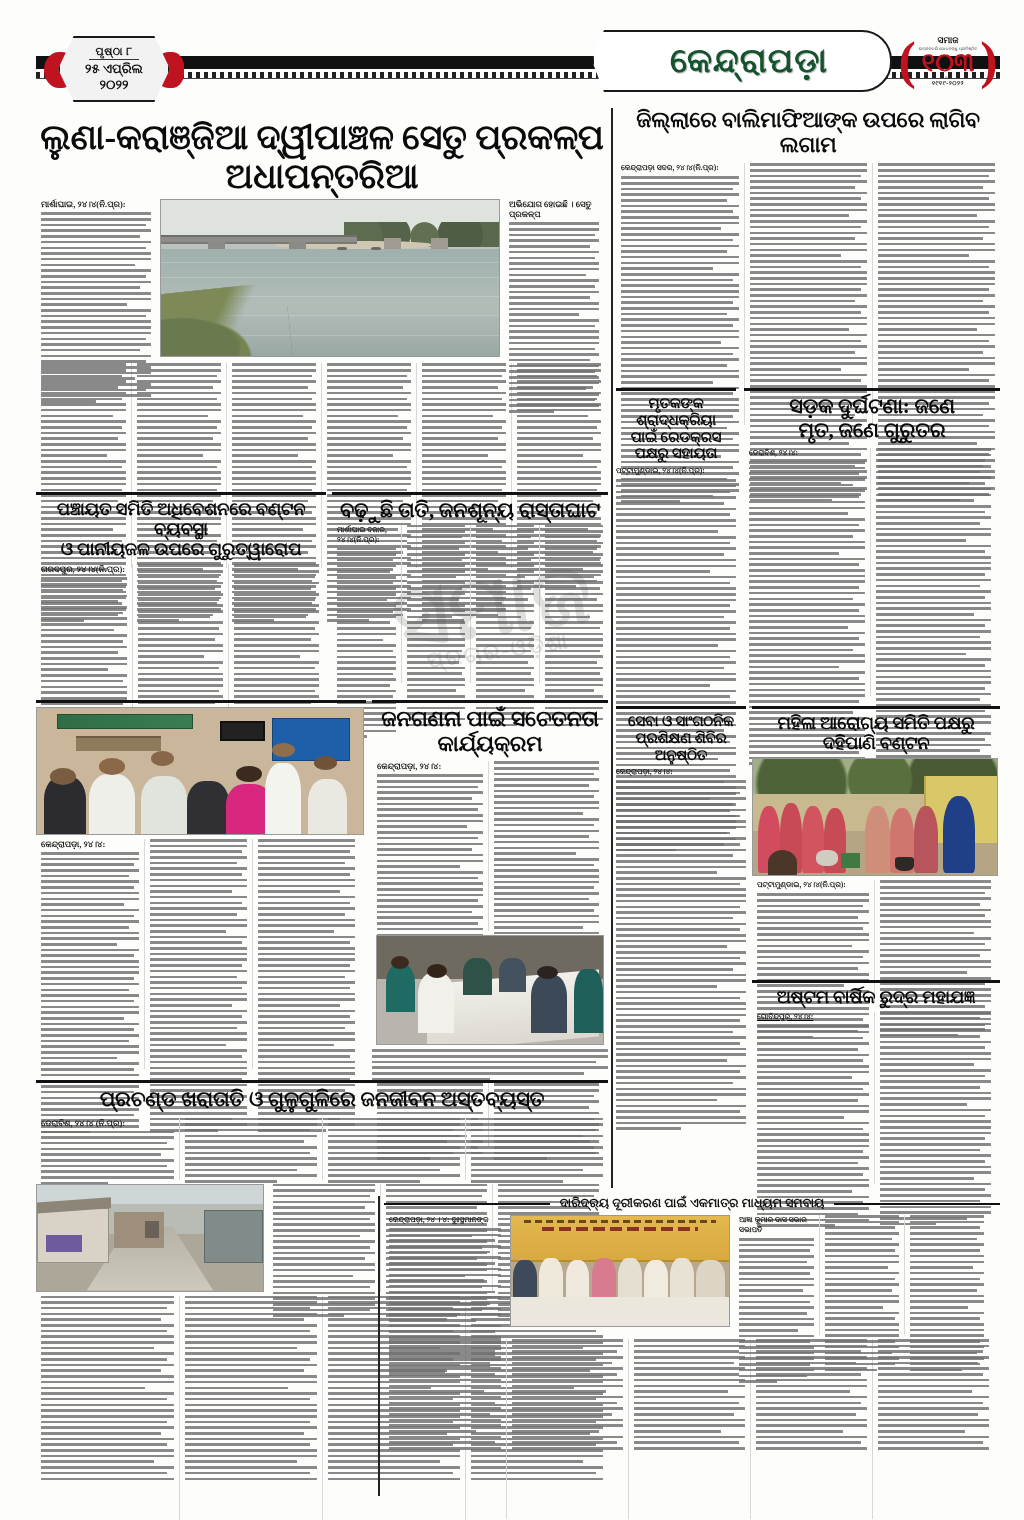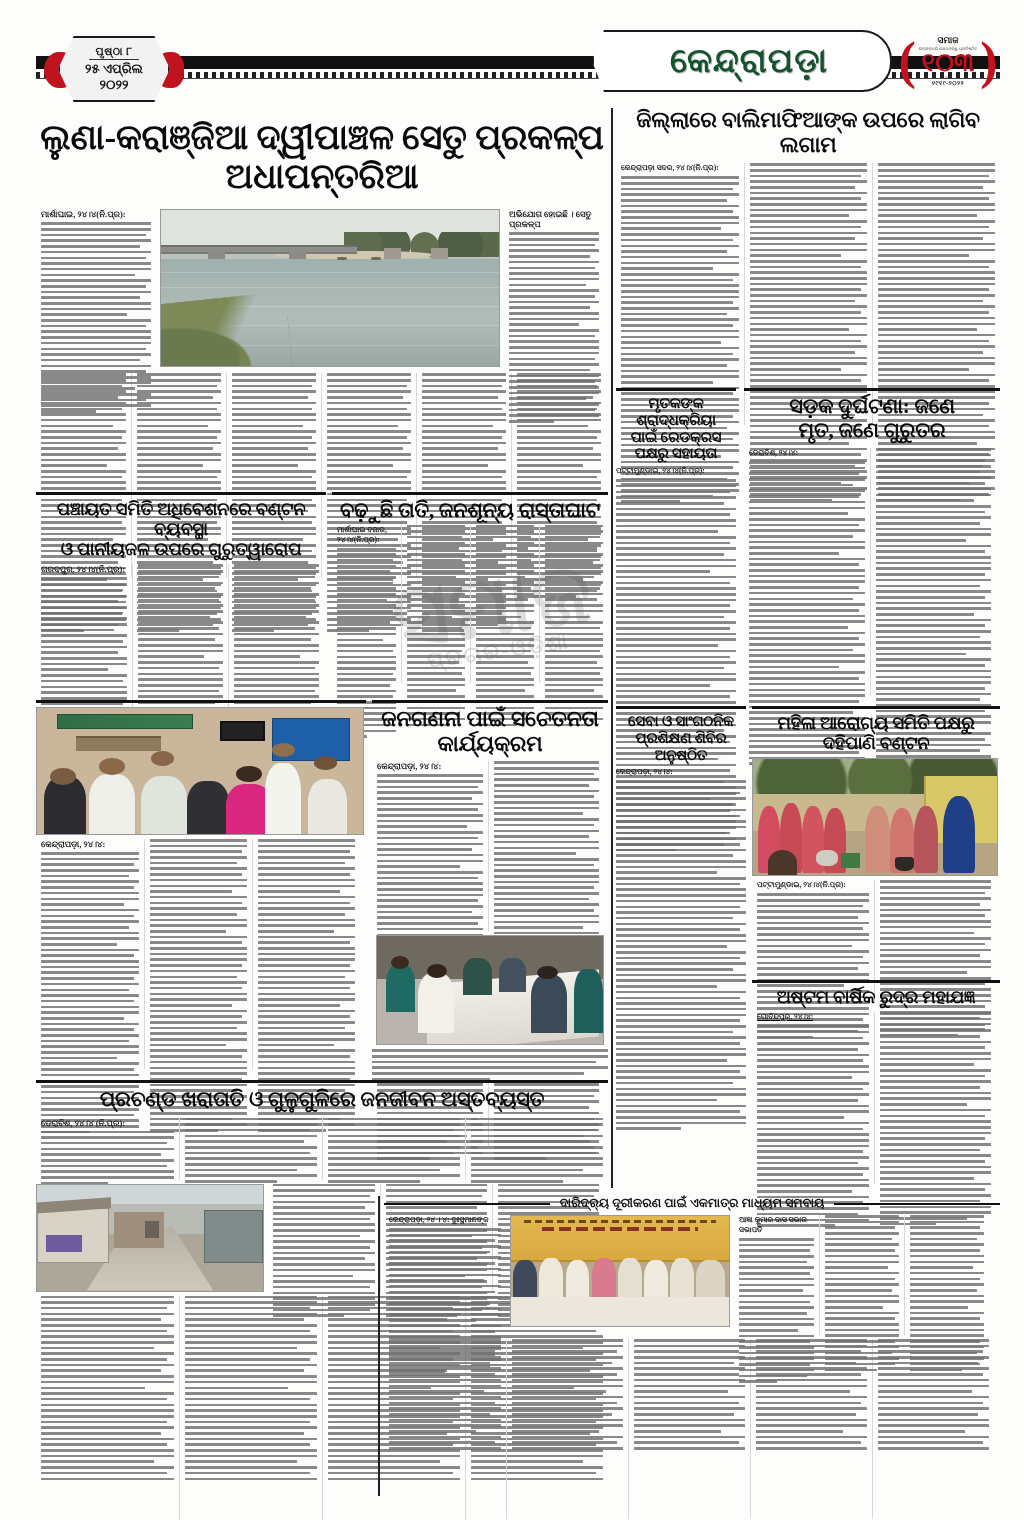--- a/index.html
+++ b/index.html
@@ -278,21 +278,21 @@
         <div class="tiny">ବର୍ଷ</div>
         <div class="yr">୧୯୧୯-୨୦୨୨</div>
       </div>
       <div class="brk">)</div>
     </div>
   </div>
 
   <div style="position:absolute; left:36px; top:110px; width:572px;">
 
 
-    <h1 class="head h-xl" style="margin:8px 0 13px;">ଲୁଣା-କରାଞ୍ଜିଆ ଦ୍ୱୀପାଞ୍ଚଳ ସେତୁ ପ୍ରକଳ୍ପ ଅଧାପନ୍ତରିଆ</h1>
+    <h1 class="head h-xl" style="margin:8px 0 3px;">ଲୁଣା-କରାଞ୍ଜିଆ ଦ୍ୱୀପାଞ୍ଚଳ ସେତୁ ପ୍ରକଳ୍ପ ଅଧାପନ୍ତରିଆ</h1>
 
     <div class="cols" style="height:160px;">
       <div class="col" style="width:120px;">
         <div class="dateline">ମାର୍ଶାଘାଇ, ୨୪।୪(ନି.ପ୍ର):</div>
         <div class="bt dense">
             <div class="ln w100"></div>
             <div class="ln w100"></div>
             <div class="ln w95"></div>
             <div class="ln w100"></div>
             <div class="ln w90"></div>

